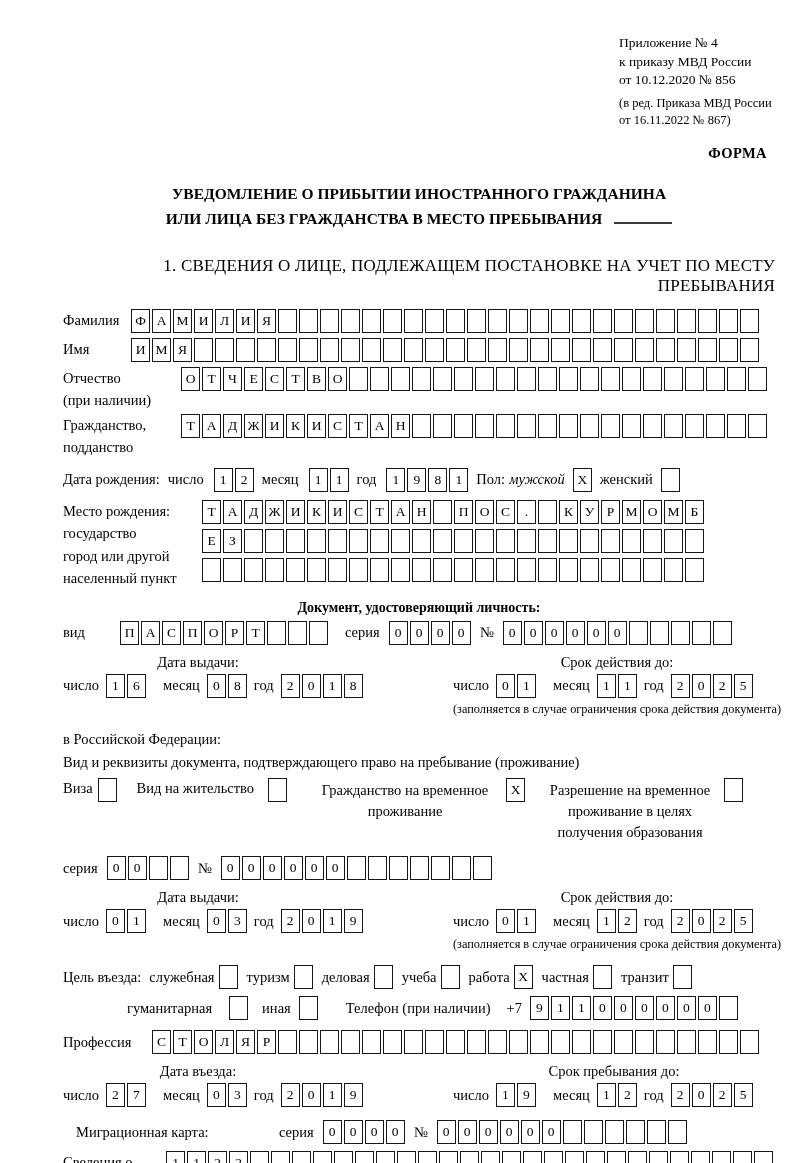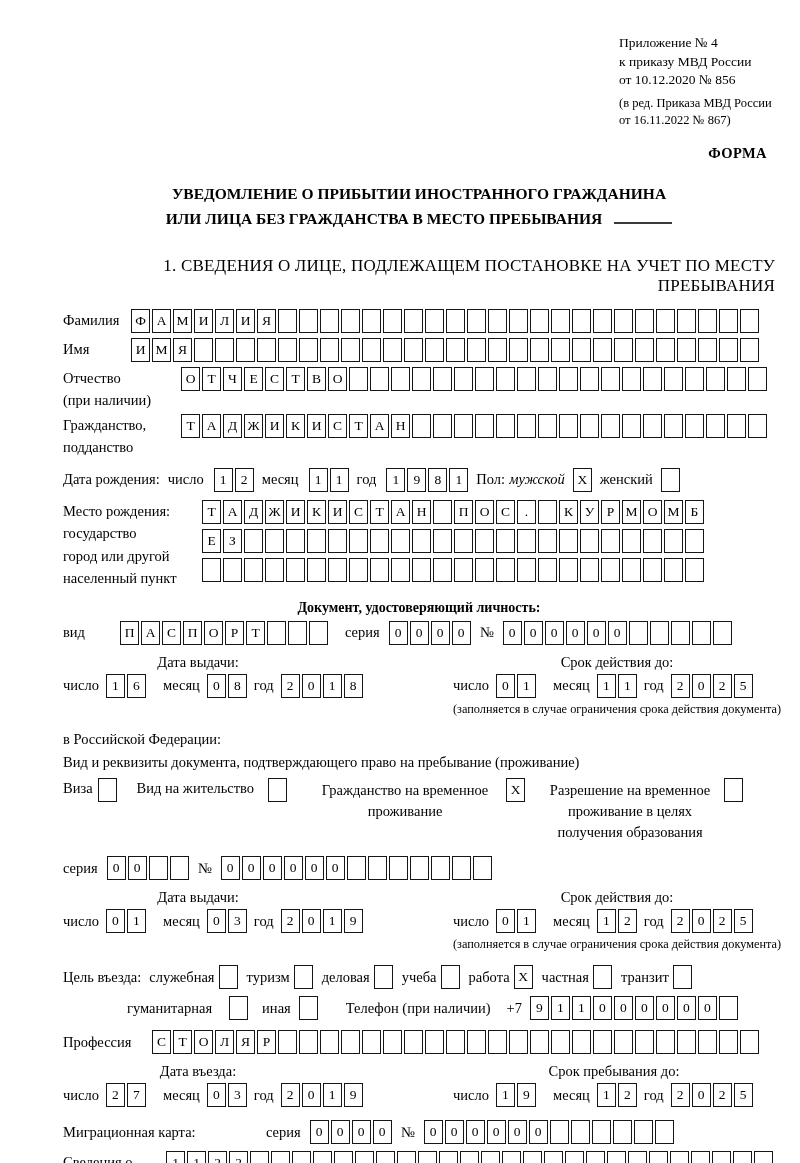--- a/index.html
+++ b/index.html
@@ -66,21 +66,21 @@
   .series-row { display:flex; align-items:center; gap:9px; margin-top:13px; }
   .purpose-row { display:flex; align-items:center; margin-top:13px; }
   .purpose-row .pair { display:flex; align-items:center; margin-right:9px; }
   .purpose-row .pair .lbl { margin-right:4px; }
   .purpose2 { display:flex; align-items:center; margin-top:7px; margin-left:64px; }
   .purpose2 .pair { display:flex; align-items:center; margin-right:14px; }
   .phone-label { margin-left:14px; margin-right:16px; }
   .plus7 { margin-right:8px; font-size:14.5px; }
 
   .mig-row { display:flex; align-items:center; gap:9px; margin-top:13px; }
-  .mig-label { width:172px; flex:none; }
+  .mig-label { width:172px; flex:none;margin-left:13px; }
   .mig-series { margin-left:22px; }
 
   .reps { margin-top:7px; }
 </style>
 </head>
 <body>
 
 <div class="page">
 
   <div class="hdr">

